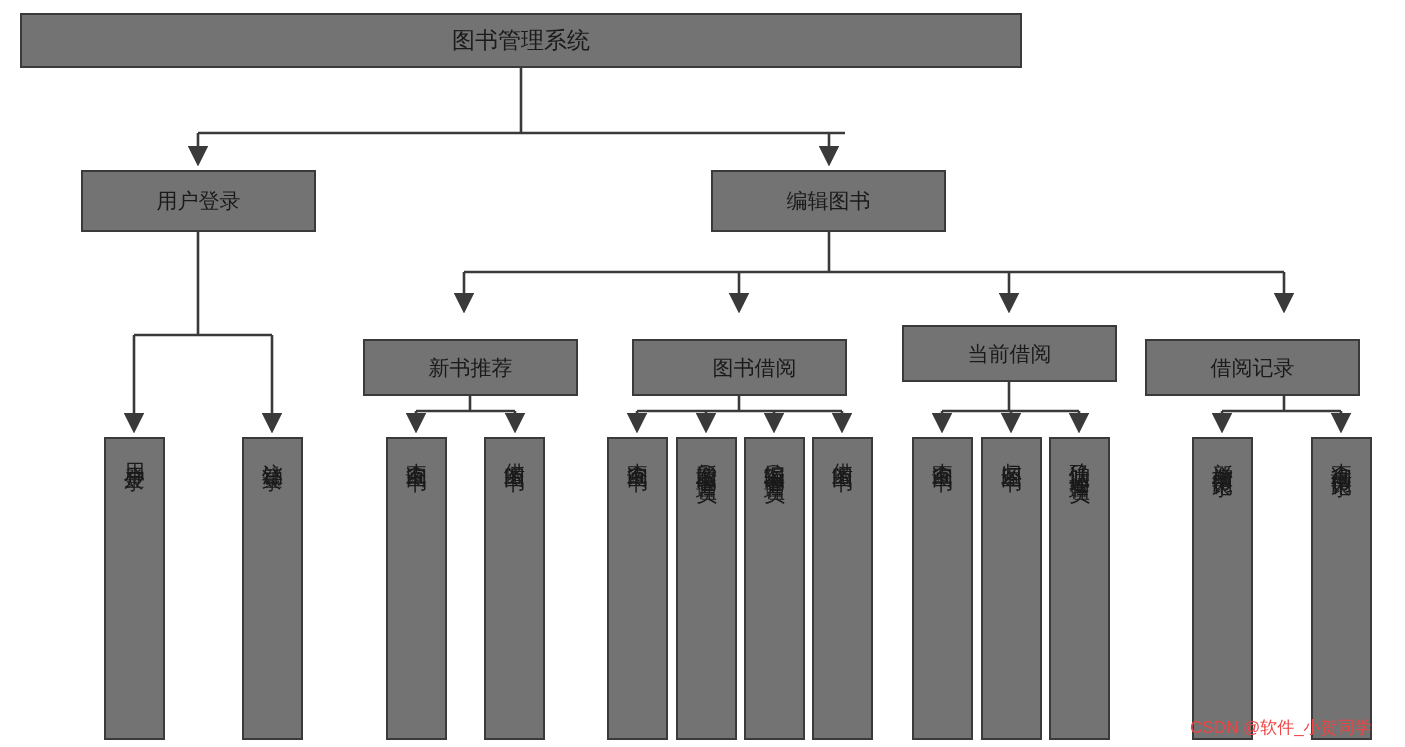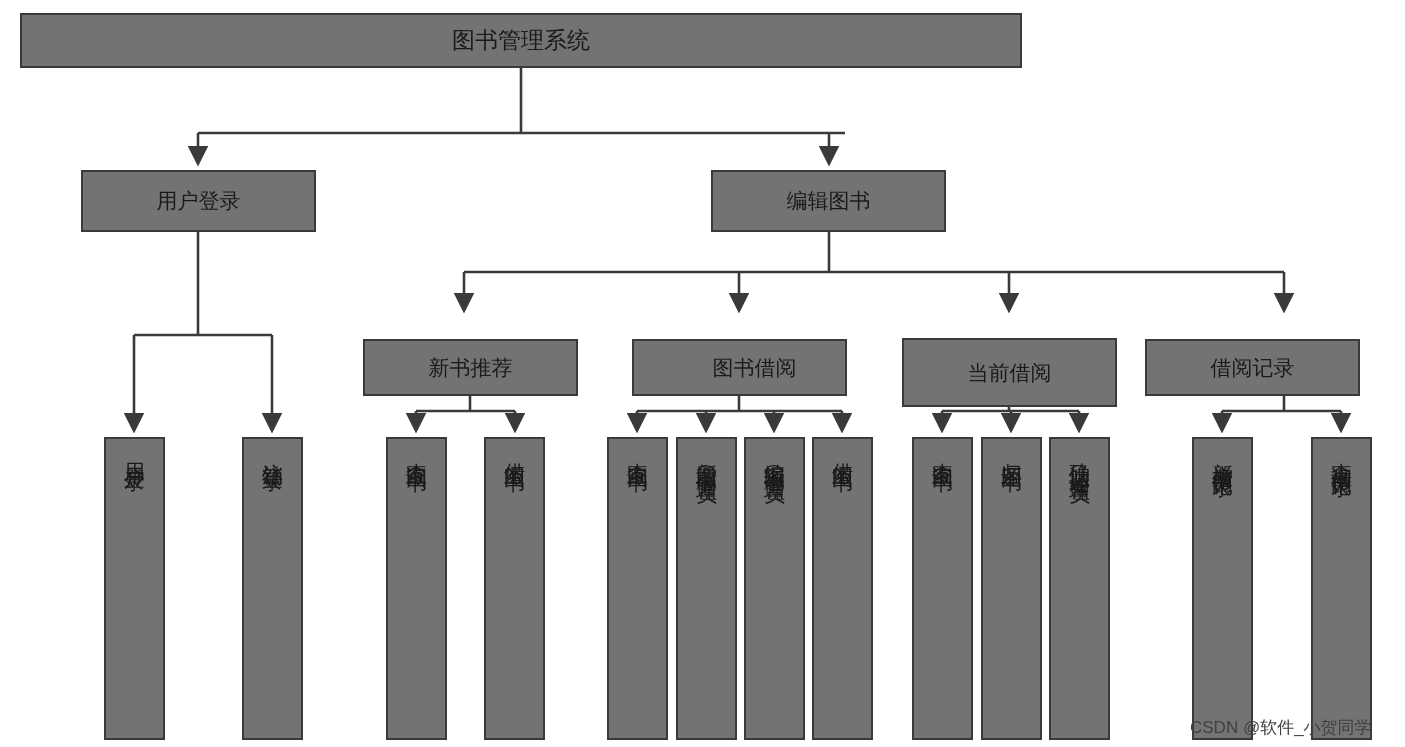--- a/index.html
+++ b/index.html
@@ -58,21 +58,21 @@
     text-orientation: upright;
     letter-spacing: 3px;
     line-height: 1.05;
     white-space: nowrap;
   }
   .watermark {
     position: absolute;
     left: 1190px;
     top: 716px;
     font-size: 17px;
-    color: #404040;
+    color: #ef4444;
     white-space: nowrap;
     z-index: 3;
   }
 </style>
 </head>
 <body>
 
 <div id="canvas">
 
   <svg class="wires" viewBox="0 0 1405 747" xmlns="http://www.w3.org/2000/svg">
@@ -135,21 +135,21 @@
   <div class="node lvl2" id="node-l2-1" style="left: 711px; top: 170px; width: 235px; height: 62px;">
     <span>编辑图书</span>
   </div>
 
   <div class="node lvl3" id="node-l3-0" style="left: 363px; top: 317px; width: 215px; height: 57px;">
     <span>新书推荐</span>
   </div>
   <div class="node lvl3" id="node-l3-1" style="left: 632px; top: 317px; width: 215px; height: 57px; padding-left: 30px;">
     <span>图书借阅</span>
   </div>
-  <div class="node lvl3" id="node-l3-2" style="left: 902px; top: 316px; width: 215px; height: 69px;">
+  <div class="node lvl3" id="node-l3-2" style="left: 902px; top: 303px; width: 215px; height: 57px;">
     <span>当前借阅</span>
   </div>
   <div class="node lvl3" id="node-l3-3" style="left: 1145px; top: 317px; width: 215px; height: 57px;">
     <span>借阅记录</span>
   </div>
 
   <div class="node leaf" id="node-leaf-0" style="left: 104px; top: 437px; width: 61px; height: 303px;">
     <span class="vtext">用户登录</span>
   </div>
   <div class="node leaf" id="node-leaf-1" style="left: 242px; top: 437px; width: 61px; height: 303px;">

